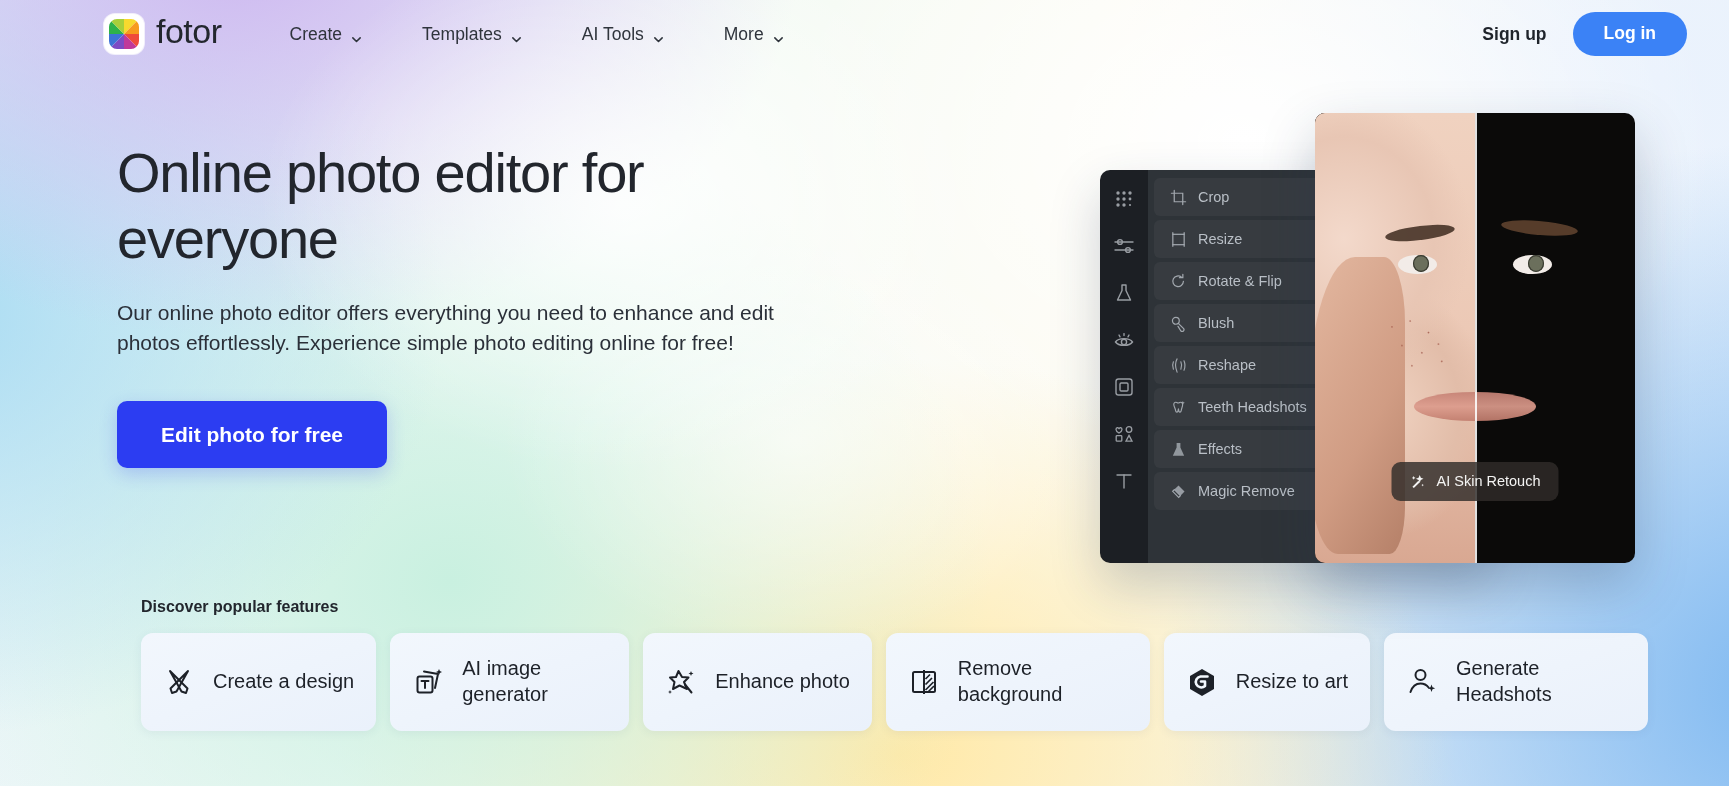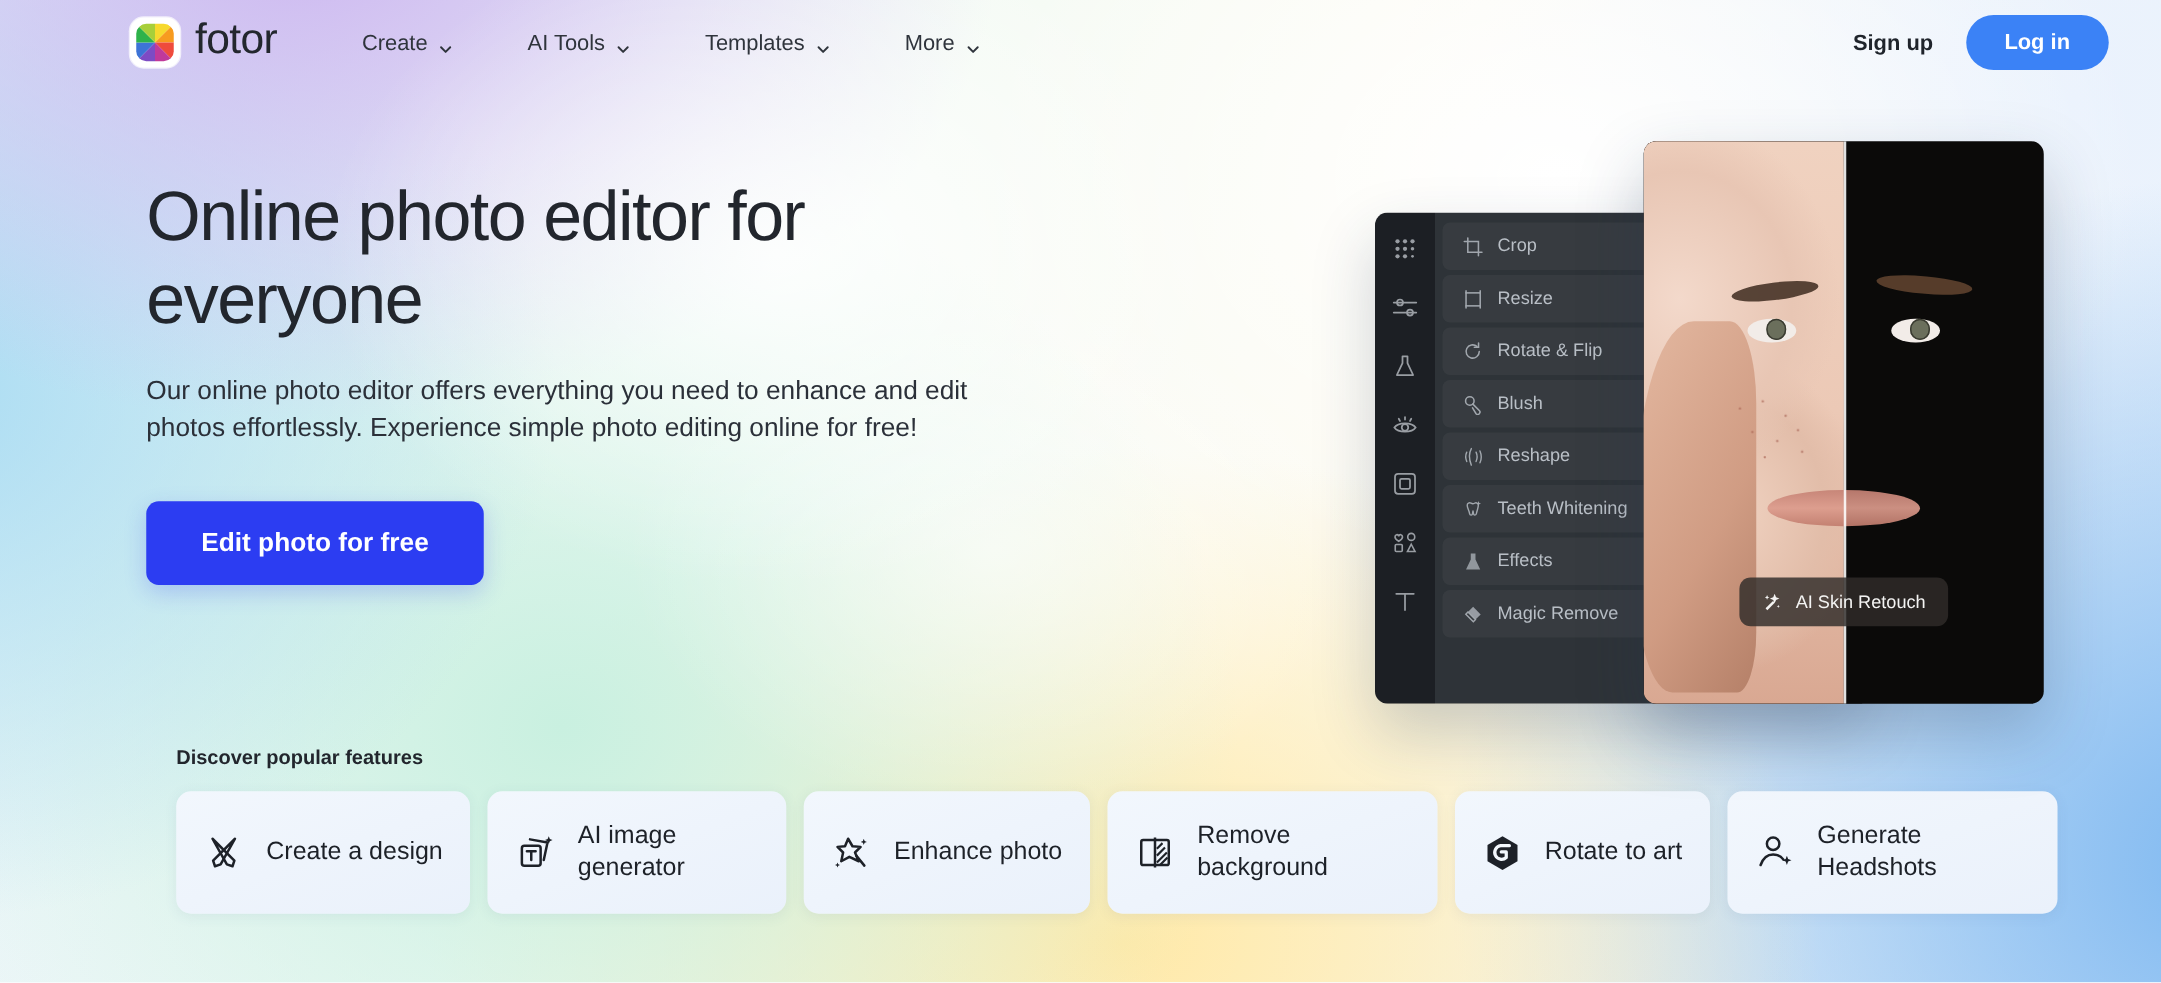--- a/index.html
+++ b/index.html
@@ -221,21 +221,21 @@
     opacity: .96;
   }
   .p-split {
     position: absolute; left: 50%; top: 0; width: 1.5px; height: 100%;
     background: rgba(255,255,255,.88);
   }
 
   .retouch-badge {
     position: absolute; left: 50%; bottom: 62px;
     transform: translateX(-50%);
-    display: flex; align-items: center; gap: 10px;
+    display: flex; gap: 10px;
     background: rgba(48,44,42,.82);
     color: #f4f4f3; font-size: 14.5px; font-weight: 500;
     padding: 11px 18px; border-radius: 9px;
     white-space: nowrap; cursor: pointer;
     z-index: 5;
   }
   .retouch-badge .b-ic { width: 17px; height: 17px; flex: none; }
 
   
   .features { position: absolute; left: 117px; top: 598px; z-index: 20; padding-left: 24px; }
@@ -301,29 +301,29 @@
     <div class="nav">
       <div class="nav-item">
         <span>Create</span>
         <span class="chev">
           <svg width="11" height="11" viewBox="0 0 12 12">
               <path d="M2 4.2 L6 8.2 L10 4.2" fill="none" stroke="#2f343c" stroke-width="1.7" stroke-linecap="round" stroke-linejoin="round"></path>
             </svg>
         </span>
       </div>
       <div class="nav-item">
-        <span>AI Tools</span>
+        <span>Templates</span>
         <span class="chev">
           <svg width="11" height="11" viewBox="0 0 12 12">
               <path d="M2 4.2 L6 8.2 L10 4.2" fill="none" stroke="#2f343c" stroke-width="1.7" stroke-linecap="round" stroke-linejoin="round"></path>
             </svg>
         </span>
       </div>
       <div class="nav-item">
-        <span>Templates</span>
+        <span>AI Tools</span>
         <span class="chev">
           <svg width="11" height="11" viewBox="0 0 12 12">
               <path d="M2 4.2 L6 8.2 L10 4.2" fill="none" stroke="#2f343c" stroke-width="1.7" stroke-linecap="round" stroke-linejoin="round"></path>
             </svg>
         </span>
       </div>
       <div class="nav-item">
         <span>More</span>
         <span class="chev">
           <svg width="11" height="11" viewBox="0 0 12 12">
@@ -453,21 +453,21 @@
         </span>
         <span>Reshape</span>
       </div>
       <div class="tool-row">
         <span class="t-ic">
           <svg width="17" height="17" viewBox="0 0 18 18" fill="none" stroke="#b9bfc6" stroke-width="1.2" stroke-linejoin="round">
             <path d="M4 5.5 C4 3.6 5.8 3 7.2 3.8 C8.2 4.4 9.2 4.4 10.2 3.8 C11.6 3 13.4 3.6 13.4 5.5 C13.4 8 12.3 9.5 11.8 12.5 C11.5 14.2 9.6 14.4 9.3 12.6 L8.9 10.3 L8.5 12.6 C8.2 14.4 6.3 14.2 6 12.5 C5.5 9.5 4 8 4 5.5 Z"></path>
             <path d="M13.6 2 L14.2 3.5 L15.7 4.1 L14.2 4.7 L13.6 6.2 L13 4.7 L11.5 4.1 L13 3.5 Z" fill="#b9bfc6" stroke="none"></path>
           </svg>
         </span>
-        <span>Teeth Whitening</span>
+        <span>Teeth Headshots</span>
       </div>
       <div class="tool-row">
         <span class="t-ic">
           <svg width="17" height="17" viewBox="0 0 18 18" fill="#b9bfc6">
             <path d="M7 2 L11 2 L11 7 L15 15.5 L3 15.5 L7 7 Z" opacity=".85"></path>
           </svg>
         </span>
         <span>Effects</span>
       </div>
       <div class="tool-row">
@@ -559,21 +559,21 @@
         <span class="f-label">Remove background</span>
       </div>
 
       <div class="f-card one">
         <span class="f-ic">
           <svg width="32" height="32" viewBox="0 0 32 32">
             <path d="M16 3 L28 10 L28 23 L16 30 L4 23 L4 10 Z" fill="#1d2128"></path>
             <path d="M21.5 10.5 L14.5 10.5 A5.5 5.5 0 1 0 19 20 L19 15.5 L15 15.5" fill="none" stroke="#f2f7fd" stroke-width="2.6" stroke-linecap="round" stroke-linejoin="round"></path>
           </svg>
         </span>
-        <span class="f-label">Rotate to art</span>
+        <span class="f-label">Resize to art</span>
       </div>
 
       <div class="f-card wide">
         <span class="f-ic">
           <svg width="32" height="32" viewBox="0 0 32 32" fill="none" stroke="#1d2128" stroke-width="2" stroke-linecap="round" stroke-linejoin="round">
             <circle cx="14.5" cy="9" r="5"></circle>
             <path d="M4.5 26 C6.5 20 10 17.5 14.5 17.5 C17.8 17.5 20.6 18.8 22.6 21.5"></path>
             <path d="M25.5 18.5 L26.5 21.2 L29.2 22.2 L26.5 23.2 L25.5 25.9 L24.5 23.2 L21.8 22.2 L24.5 21.2 Z" fill="#1d2128" stroke="none"></path>
           </svg>
         </span>

